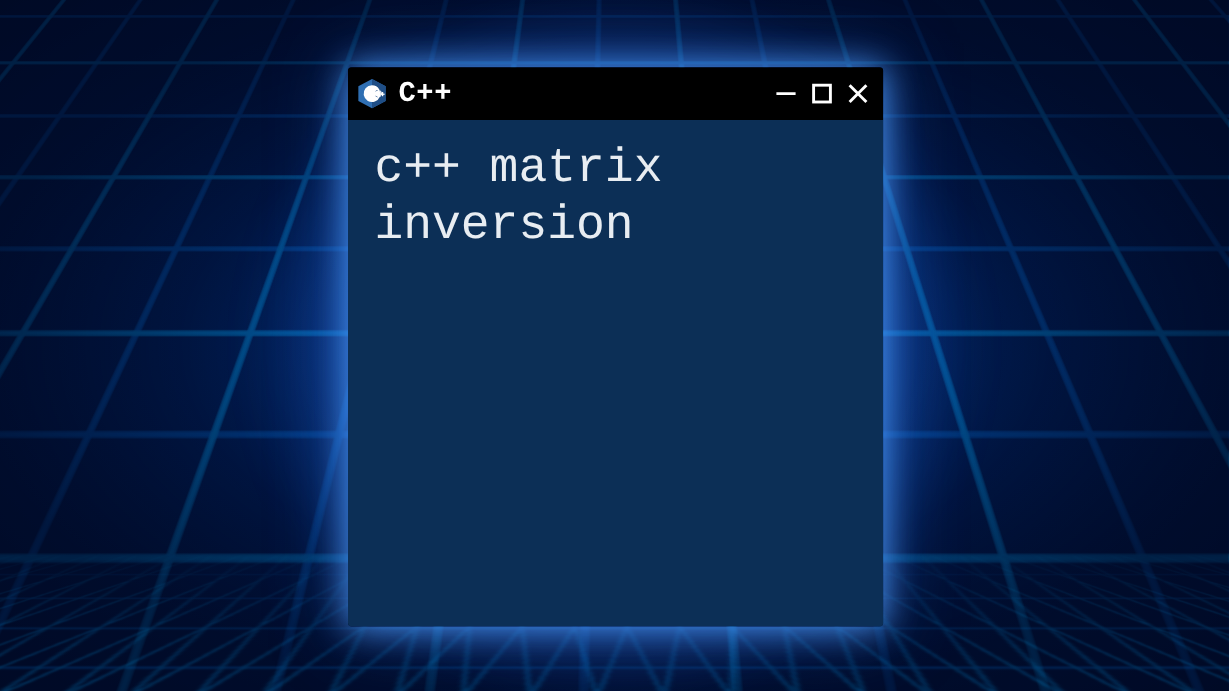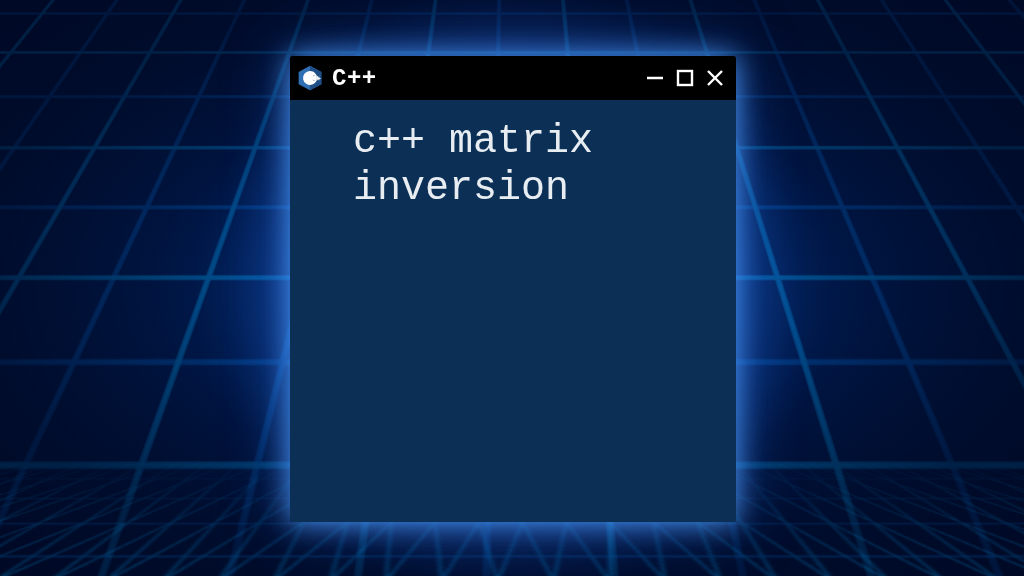--- a/index.html
+++ b/index.html
@@ -121,21 +121,20 @@
       height: calc(100% - 44px);
       padding: 18px 22px;
     }
     .content-text {
       color: #e8edf2;
       font-size: 40px;
       line-height: 1.18;
       font-family: 'Consolas', 'Menlo', 'Courier New', monospace;
       font-weight: 400;
       white-space: pre-line;
-      margin-left: 41px;
     }
   </style>
 </head>
 <body>
 
 <div class="circuit-bg"></div>
 <div class="floor"></div>
 <div class="center-glow"></div>
 
 <div class="window">

